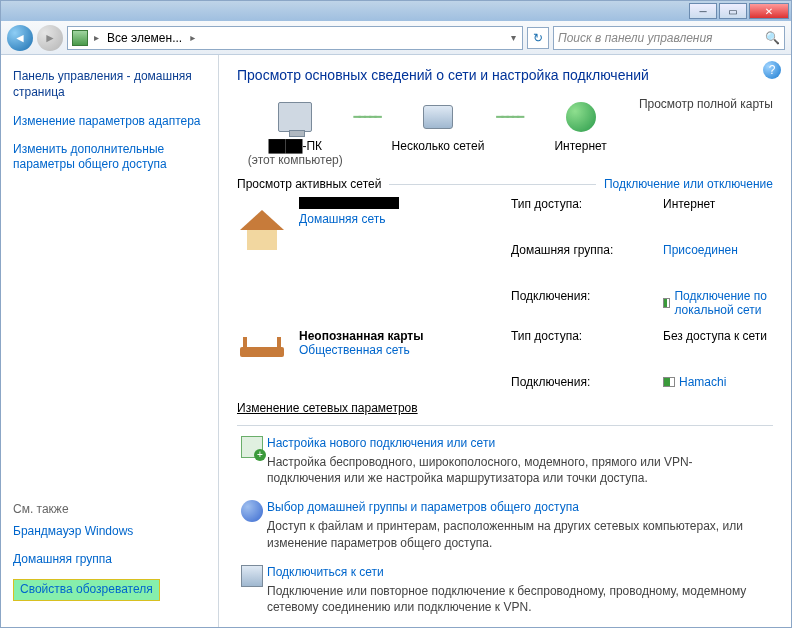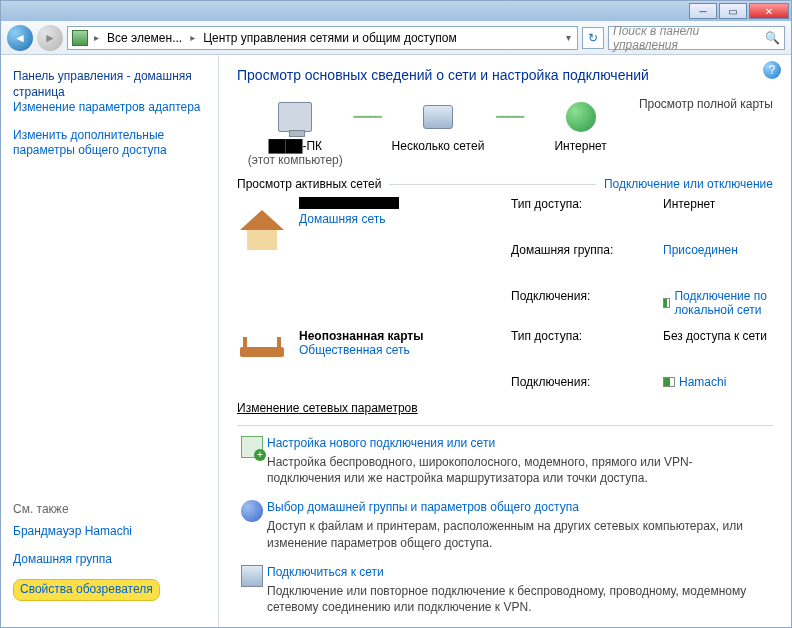--- a/index.html
+++ b/index.html
@@ -9,29 +9,29 @@
   .winbtn { width: 28px; height: 16px; background: linear-gradient(#eef,#cde); border: 1px solid #6b8bb0; margin-left: 2px; display: flex; align-items: center; justify-content: center; color: #234; font-size: 10px; cursor: pointer; }
   .winbtn.close { background: linear-gradient(#f99,#d33); color: #fff; width: 40px; }
   .nav { height: 34px; background: linear-gradient(#f7f9fb,#e8eef5); border-bottom: 1px solid #c0cfdf; display: flex; align-items: center; padding: 0 6px; gap: 4px; }
   .navbtn { width: 26px; height: 26px; border-radius: 50%; background: radial-gradient(circle at 30% 30%, #8fcef5, #1b6fb0); display: flex; align-items: center; justify-content: center; color: #fff; cursor: pointer; }
   .navbtn.disabled { background: radial-gradient(circle at 30% 30%, #e5e5e5, #b5b5b5); color: #888; }
   .addr { flex: 1; height: 24px; border: 1px solid #8fa9c6; background: #fff; display: flex; align-items: center; padding: 0 4px; gap: 4px; }
   .addr .chev { color: #666; font-size: 10px; padding: 0 2px; }
   .addr .seg { color: #000; padding: 0 2px; white-space: nowrap; cursor: pointer; }
   .addr .bc-icon { width: 16px; height: 16px; background: linear-gradient(#9fd49f,#4a9a4a); border: 1px solid #3a7a3a; }
   .refresh { width: 22px; height: 22px; border: 1px solid #8fa9c6; background: #fff; display: flex; align-items: center; justify-content: center; color: #1b6fb0; cursor: pointer; }
-  .search { width: 177px; height: 24px; border: 1px solid #8fa9c6; background: #fff; display: flex; align-items: center; padding: 0 4px; color: #888; font-style: italic; }
+  .search { width: 232px; height: 24px; border: 1px solid #8fa9c6; background: #fff; display: flex; align-items: center; padding: 0 4px; color: #888; font-style: italic; }
   .search .mag { color: #1b6fb0; margin-left: auto; font-style: normal; }
   .body { flex: 1; display: flex; overflow: hidden; }
   .side { width: 218px; background: #fff; border-right: 1px solid #d0d8e0; padding: 14px 12px; display: flex; flex-direction: column; }
-  .side .home { color: #0b3e91; margin-bottom: 0; line-height: 1.3; }
+  .side .home { color: #0b3e91; margin-bottom: 14px; line-height: 1.3; }
   .side .link { color: #0066cc; margin-bottom: 12px; line-height: 1.3; cursor: pointer; }
   .side .spacer { flex: 1; }
   .side .also { color: #666; margin-bottom: 8px; }
-  .side .hl { background: #fde047; border: 1px solid #d8c020; border-radius: 8px; padding: 2px 6px; display: inline-block; }
+  .side .hl { background: #86efac; border: 1px solid #d8c020; border-radius: 0; padding: 2px 6px; display: inline-block; }
   .main { flex: 1; background: #fff; padding: 12px 18px 0 18px; overflow-y: auto; position: relative; }
   .help { position: absolute; right: 10px; top: 6px; width: 18px; height: 18px; border-radius: 50%; background: radial-gradient(circle at 30% 30%, #9fd4ff, #1a7ad0); color: #fff; display: flex; align-items: center; justify-content: center; font-size: 12px; cursor: pointer; }
   .main h1 { color: #003399; font-size: 14px; font-weight: normal; margin-bottom: 14px; }
   .maprow { display: flex; align-items: flex-start; gap: 0; margin-bottom: 10px; }
   .node { width: 120px; text-align: center; font-size: 11px; color: #000; }
   .node .sub { color: #555; }
   .node .ico { height: 40px; display: flex; align-items: center; justify-content: center; margin-bottom: 2px; }
   .conn { flex: 1; display: flex; align-items: center; justify-content: center; height: 40px; color: #7fbf7f; letter-spacing: -2px; }
   .maplink { margin-left: auto; color: #404040; cursor: pointer; white-space: nowrap; }
   .secrow { display: flex; align-items: center; margin: 8px 0 6px 0; }
@@ -82,38 +82,37 @@
   </div>
 
   <div class="nav">
     <div class="navbtn">◄</div>
     <div class="navbtn disabled">►</div>
     <div class="addr">
       <span class="bc-icon"></span>
       <span class="chev">▸</span>
       <span class="seg">Все элемен...</span>
       <span class="chev">▸</span>
-      <span class="seg">Центр управления сетями и общим доступом</span>
       <span style="margin-left:auto" class="chev">▾</span>
     </div>
     <div class="refresh">↻</div>
     <div class="search">
       <span>Поиск в панели управления</span>
       <span class="mag">🔍</span>
     </div>
   </div>
 
   <div class="body">
     <div class="side">
       <div class="home">Панель управления - домашняя страница</div>
       <div class="link">Изменение параметров адаптера</div>
       <div class="link">Изменить дополнительные параметры общего доступа</div>
       <div class="spacer"></div>
       <div class="also">См. также</div>
-      <div class="link">Брандмауэр Hamachi</div>
+      <div class="link">Брандмауэр Windows</div>
       <div class="link">Домашняя группа</div>
       <div><span class="link hl">Свойства обозревателя</span></div>
     </div>
 
     <div class="main">
       <div class="help">?</div>
       <h1>Просмотр основных сведений о сети и настройка подключений</h1>
 
       <div class="maprow">
         <div class="node">

